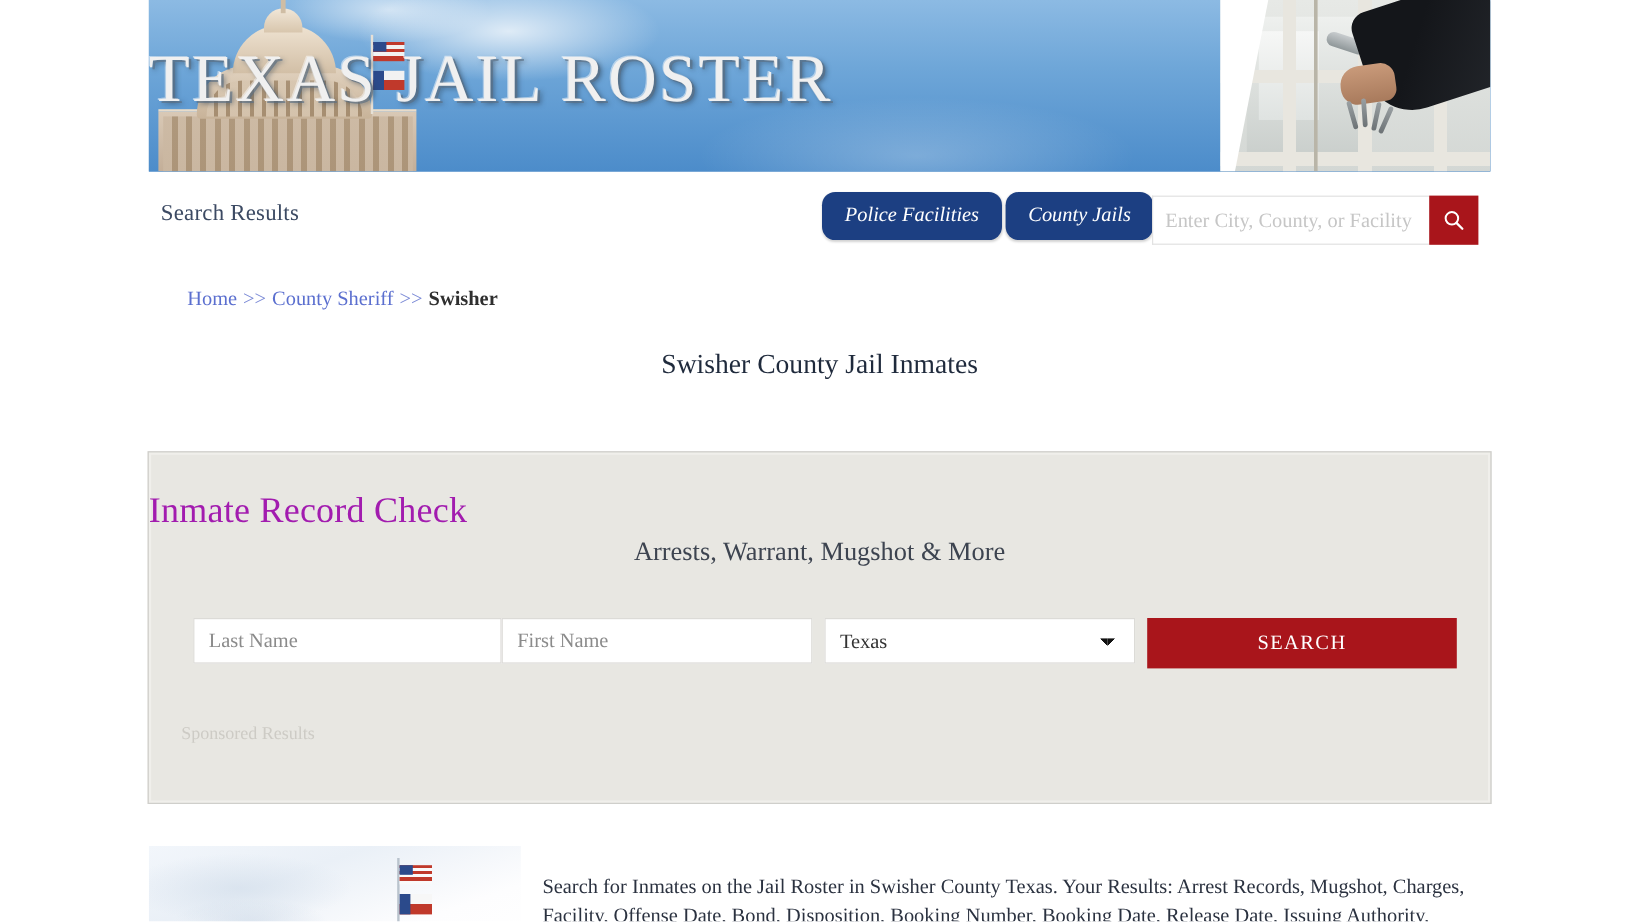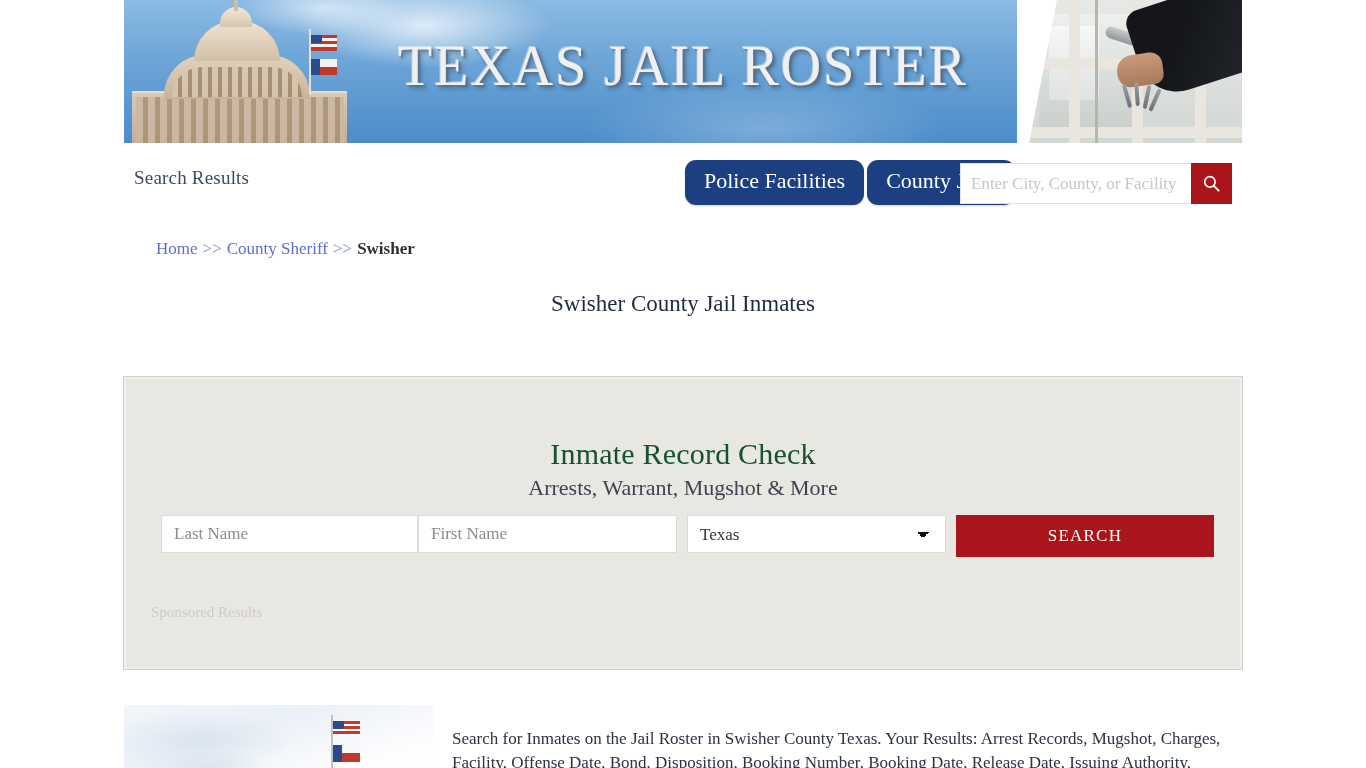--- a/index.html
+++ b/index.html
@@ -117,21 +117,20 @@
   .bflag-tx::before {
     content: ""; position: absolute; left: 0; top: 0; width: 9px; height: 16px;
     background: #2b4a8b;
   }
 
   
   .banner-title {
     position: absolute;
     left: 0; right: 0;
     top: 34px;
-    text-align: center;
     font-family: "Liberation Serif", "DejaVu Serif", serif;
     font-variant: small-caps;
     font-size: 56px;
     letter-spacing: 2px;
     font-weight: 400;
     color: #f0f0f0;
     text-shadow:
       2px 2px 0 rgba(90,110,130,.65),
       3px 3px 4px rgba(40,60,80,.55),
       -1px -1px 0 rgba(255,255,255,.5);
@@ -227,28 +226,29 @@
   }
   .navbtns {
     position: absolute;
     left: 561px; top: 5px;
     display: flex;
     gap: 3px;
   }
   .navbtn {
     background: #1c3f82;
     color: #ffffff;
-    font-size: 22px;
+    font-size: 17px;
     padding: 10px 19px 13px 19px;
     border-radius: 11px;
     border: none;
     cursor: pointer;
     font-family: "Liberation Serif", "DejaVu Serif", serif;
     line-height: 1;
     box-shadow: 0 1px 2px rgba(0,0,0,.18);
+    font-style: italic;
   }
   .searchwrap {
     position: absolute;
     left: 836px; top: 8px;
     width: 272px; height: 41px;
     display: flex;
     justify-content: center;
   }
   .searchwrap input {
     flex: 1;
@@ -300,25 +300,25 @@
   .card {
     position: absolute;
     left: 123px; top: 376px;
     width: 1120px; height: 294px;
     background: #e8e7e2;
     border: 1px solid #cfcfcb;
     box-shadow: inset 0 0 0 2px #f0efeb;
   }
   .card-h1 {
     margin: 0;
-    padding-top: 60px;
-    text-align: center;
+    padding-top: 32px;
+    text-align: left;
     font-size: 30px;
     font-weight: 400;
-    color: #14532d;
+    color: #a21caf;
     letter-spacing: .2px;
   }
   .card-h2 {
     margin: 4px 0 0 0;
     text-align: center;
     font-size: 22px;
     font-weight: 400;
     color: #3d4450;
   }
   .form-row {

